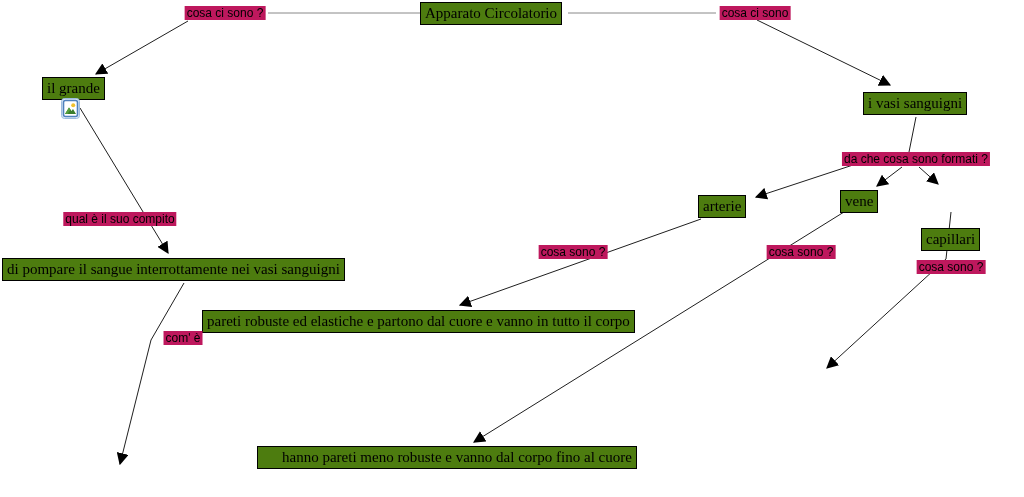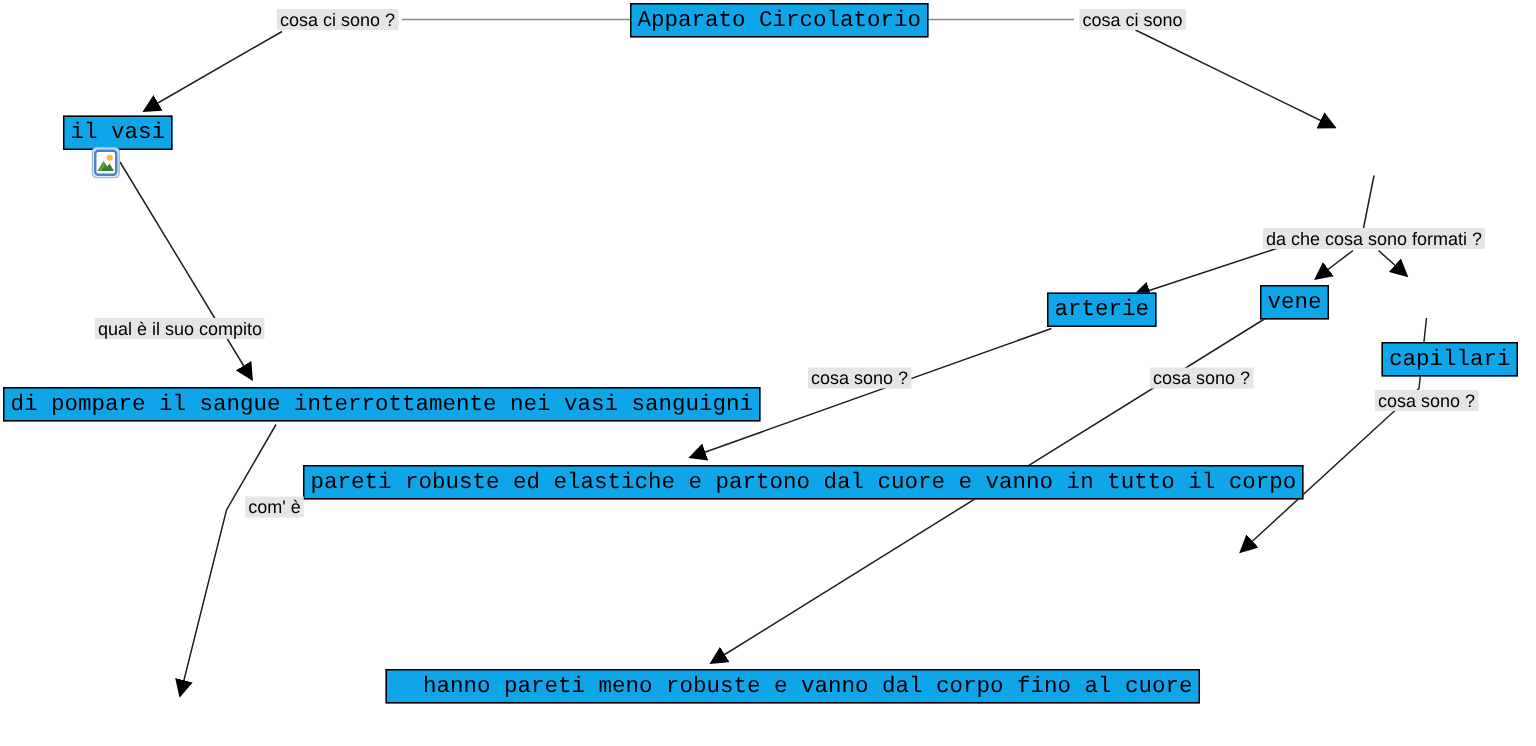--- a/index.html
+++ b/index.html
@@ -9,33 +9,33 @@
     background:#ffffff;
     font-family:"Liberation Serif", serif;
     overflow:hidden;
   }
   #wires{position:absolute;left:0;top:0;z-index:1;}
   .concept{
     position:absolute;
     z-index:2;
     display:inline-block;
     border:1px solid #000;
-    background:#0ea5e9;
+    background:#4d7c0f;
     color:#000;
-    font-family:Liberation Mono, monospace;
+    font-family:Liberation Serif, serif;
     font-size:15px;
     line-height:19px;
     padding:1px 4px;
     white-space:nowrap;
   }
   .linklabel{
     position:absolute;
     z-index:2;
     transform:translateX(-50%);
-    background:#e5e5e5;
+    background:#be185d;
     color:#000;
     font-family:"Liberation Sans", sans-serif;
     font-size:12px;
     line-height:14px;
     padding:0 2px;
     white-space:nowrap;
   }
   .resicon{
     position:absolute;
     z-index:3;
@@ -76,21 +76,22 @@
     <line x1="701" y1="219" x2="460" y2="305" stroke="#1f1f1f" stroke-width="1" marker-end="url(#arrow)"></line>
 
     <line x1="844" y1="212" x2="474" y2="442" stroke="#1f1f1f" stroke-width="1" marker-end="url(#arrow)"></line>
 
     <polyline points="951,212 946,259 827,368" fill="none" stroke="#1f1f1f" stroke-width="1" marker-end="url(#arrow)"></polyline>
 
     <polyline points="184,283 151,340 120,464" fill="none" stroke="#1f1f1f" stroke-width="1" marker-end="url(#arrow)"></polyline>
   </svg>
 
   <div class="concept" style="left:420px;top:2px;">Apparato Circolatorio</div>
-  <div class="concept" style="left:42px;top:77px;">il vasi</div>
+  <div class="concept" style="left:42px;top:77px;">il grande</div>
+  <div class="concept" style="left:863px;top:92px;">i vasi sanguigni</div>
   <div class="concept" style="left:698px;top:195px;">arterie</div>
   <div class="concept" style="left:840px;top:190px;">vene</div>
   <div class="concept" style="left:921px;top:188px;margin-top:40px;">capillari</div>
   <div class="concept" style="left:2px;top:258px;">di pompare il sangue interrottamente nei vasi sanguigni</div>
   <div class="concept" style="left:202px;top:310px;">pareti robuste ed elastiche e partono dal cuore e vanno in tutto il corpo</div>
   <div class="concept" style="left:257px;top:446px;padding-left:24px;">hanno pareti meno robuste e vanno dal corpo fino al cuore</div>
 
   <div class="linklabel" style="left:225px;top:6px;">cosa ci sono ?</div>
   <div class="linklabel" style="left:755px;top:6px;">cosa ci sono</div>
   <div class="linklabel" style="left:120px;top:172px;margin-top:40px;">qual è il suo compito</div>

